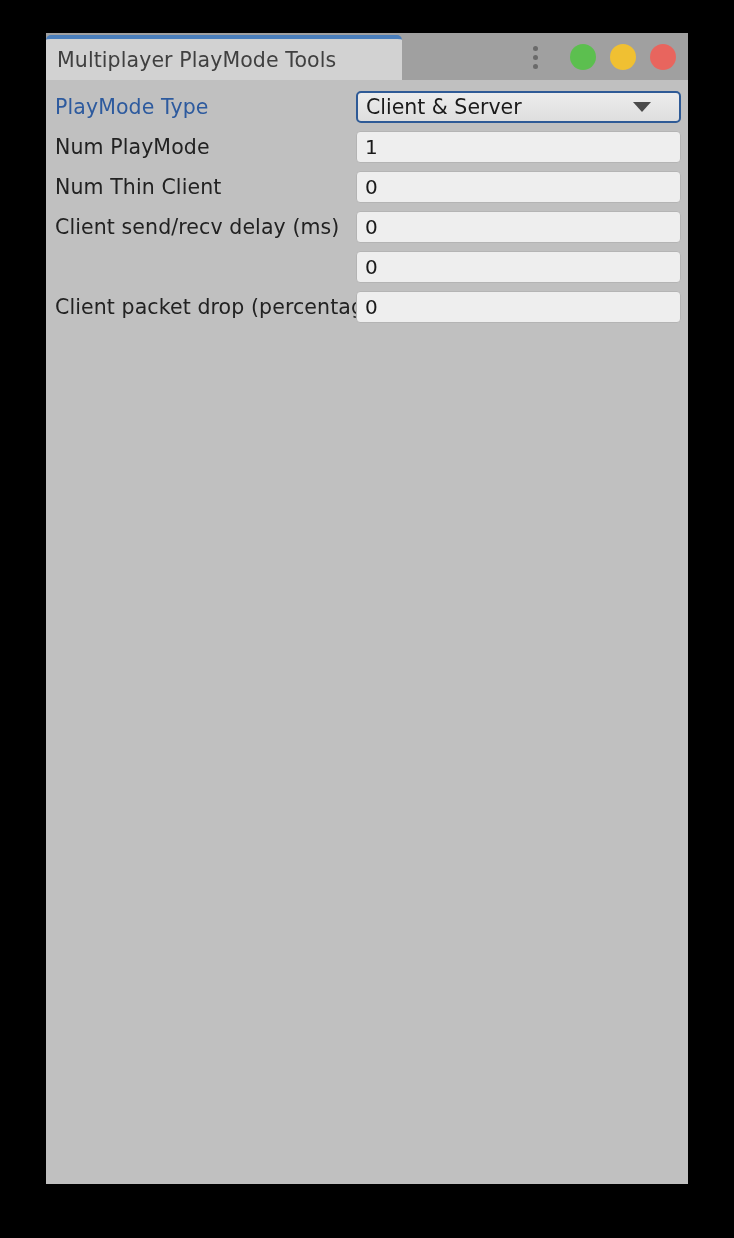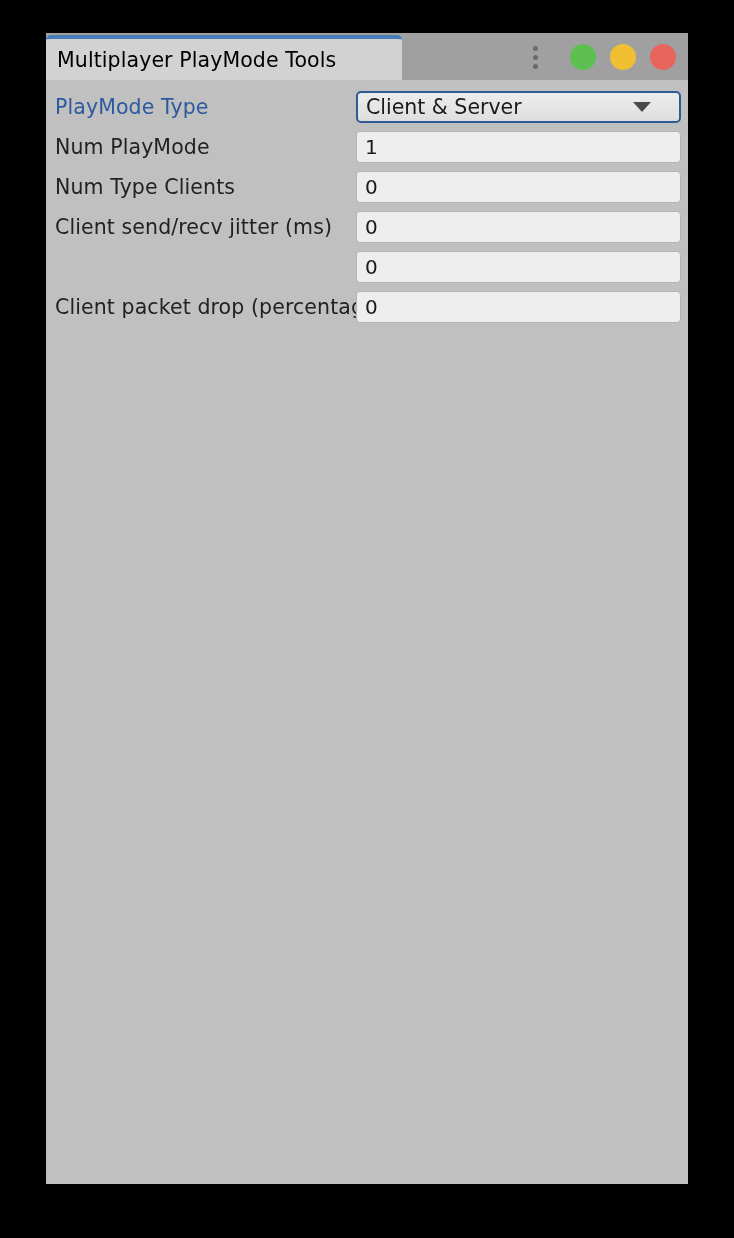--- a/index.html
+++ b/index.html
@@ -44,21 +44,21 @@
     border-top-left-radius: 5px;
     border-top-right-radius: 5px;
     box-sizing: border-box;
     display: flex;
     align-items: center;
     padding-left: 11px;
     margin-top: 2px;
   }
   #tab-label {
     font-size: 20.5px;
-    color: #000000;
+    color: #404040;
     letter-spacing: 0.1px;
     white-space: nowrap;
   }
   #titlebar-spacer { flex: 1 1 auto; }
 
   #titlebar-controls {
     display: flex;
     align-items: center;
     gap: 0px;
     padding-right: 12px;
@@ -197,26 +197,26 @@
         <span class="dd-arrow"></span>
       </div>
     </div>
 
     <div class="row">
       <div class="row-label">Num PlayMode</div>
       <div class="field textfield">1</div>
     </div>
 
     <div class="row">
-      <div class="row-label">Num Type Clients</div>
-      <div class="field textfield">0</div>
-    </div>
-
-    <div class="row">
-      <div class="row-label">Client send/recv jitter (ms)</div>
+      <div class="row-label">Num Thin Client</div>
+      <div class="field textfield">0</div>
+    </div>
+
+    <div class="row">
+      <div class="row-label">Client send/recv delay (ms)</div>
       <div class="field textfield">0</div>
     </div>
 
     <div class="row">
       <div class="field textfield">0</div>
     </div>
 
     <div class="row">
       <div class="row-label">Client packet drop (percentage)</div>
       <div class="field textfield">0</div>

